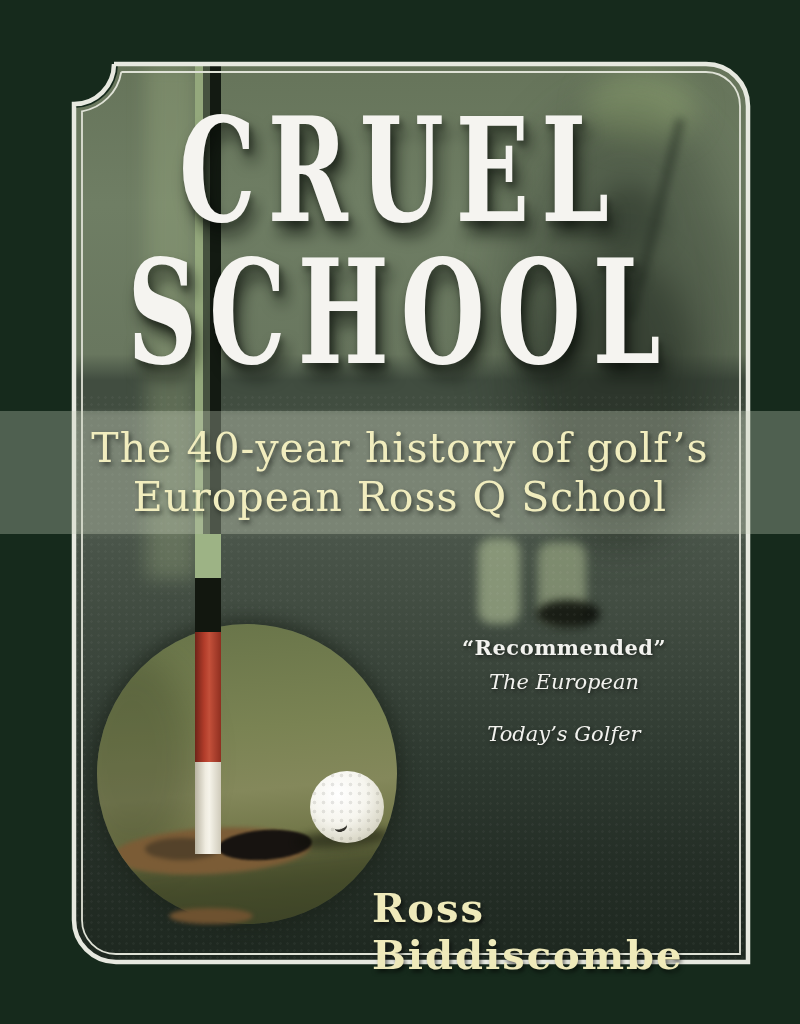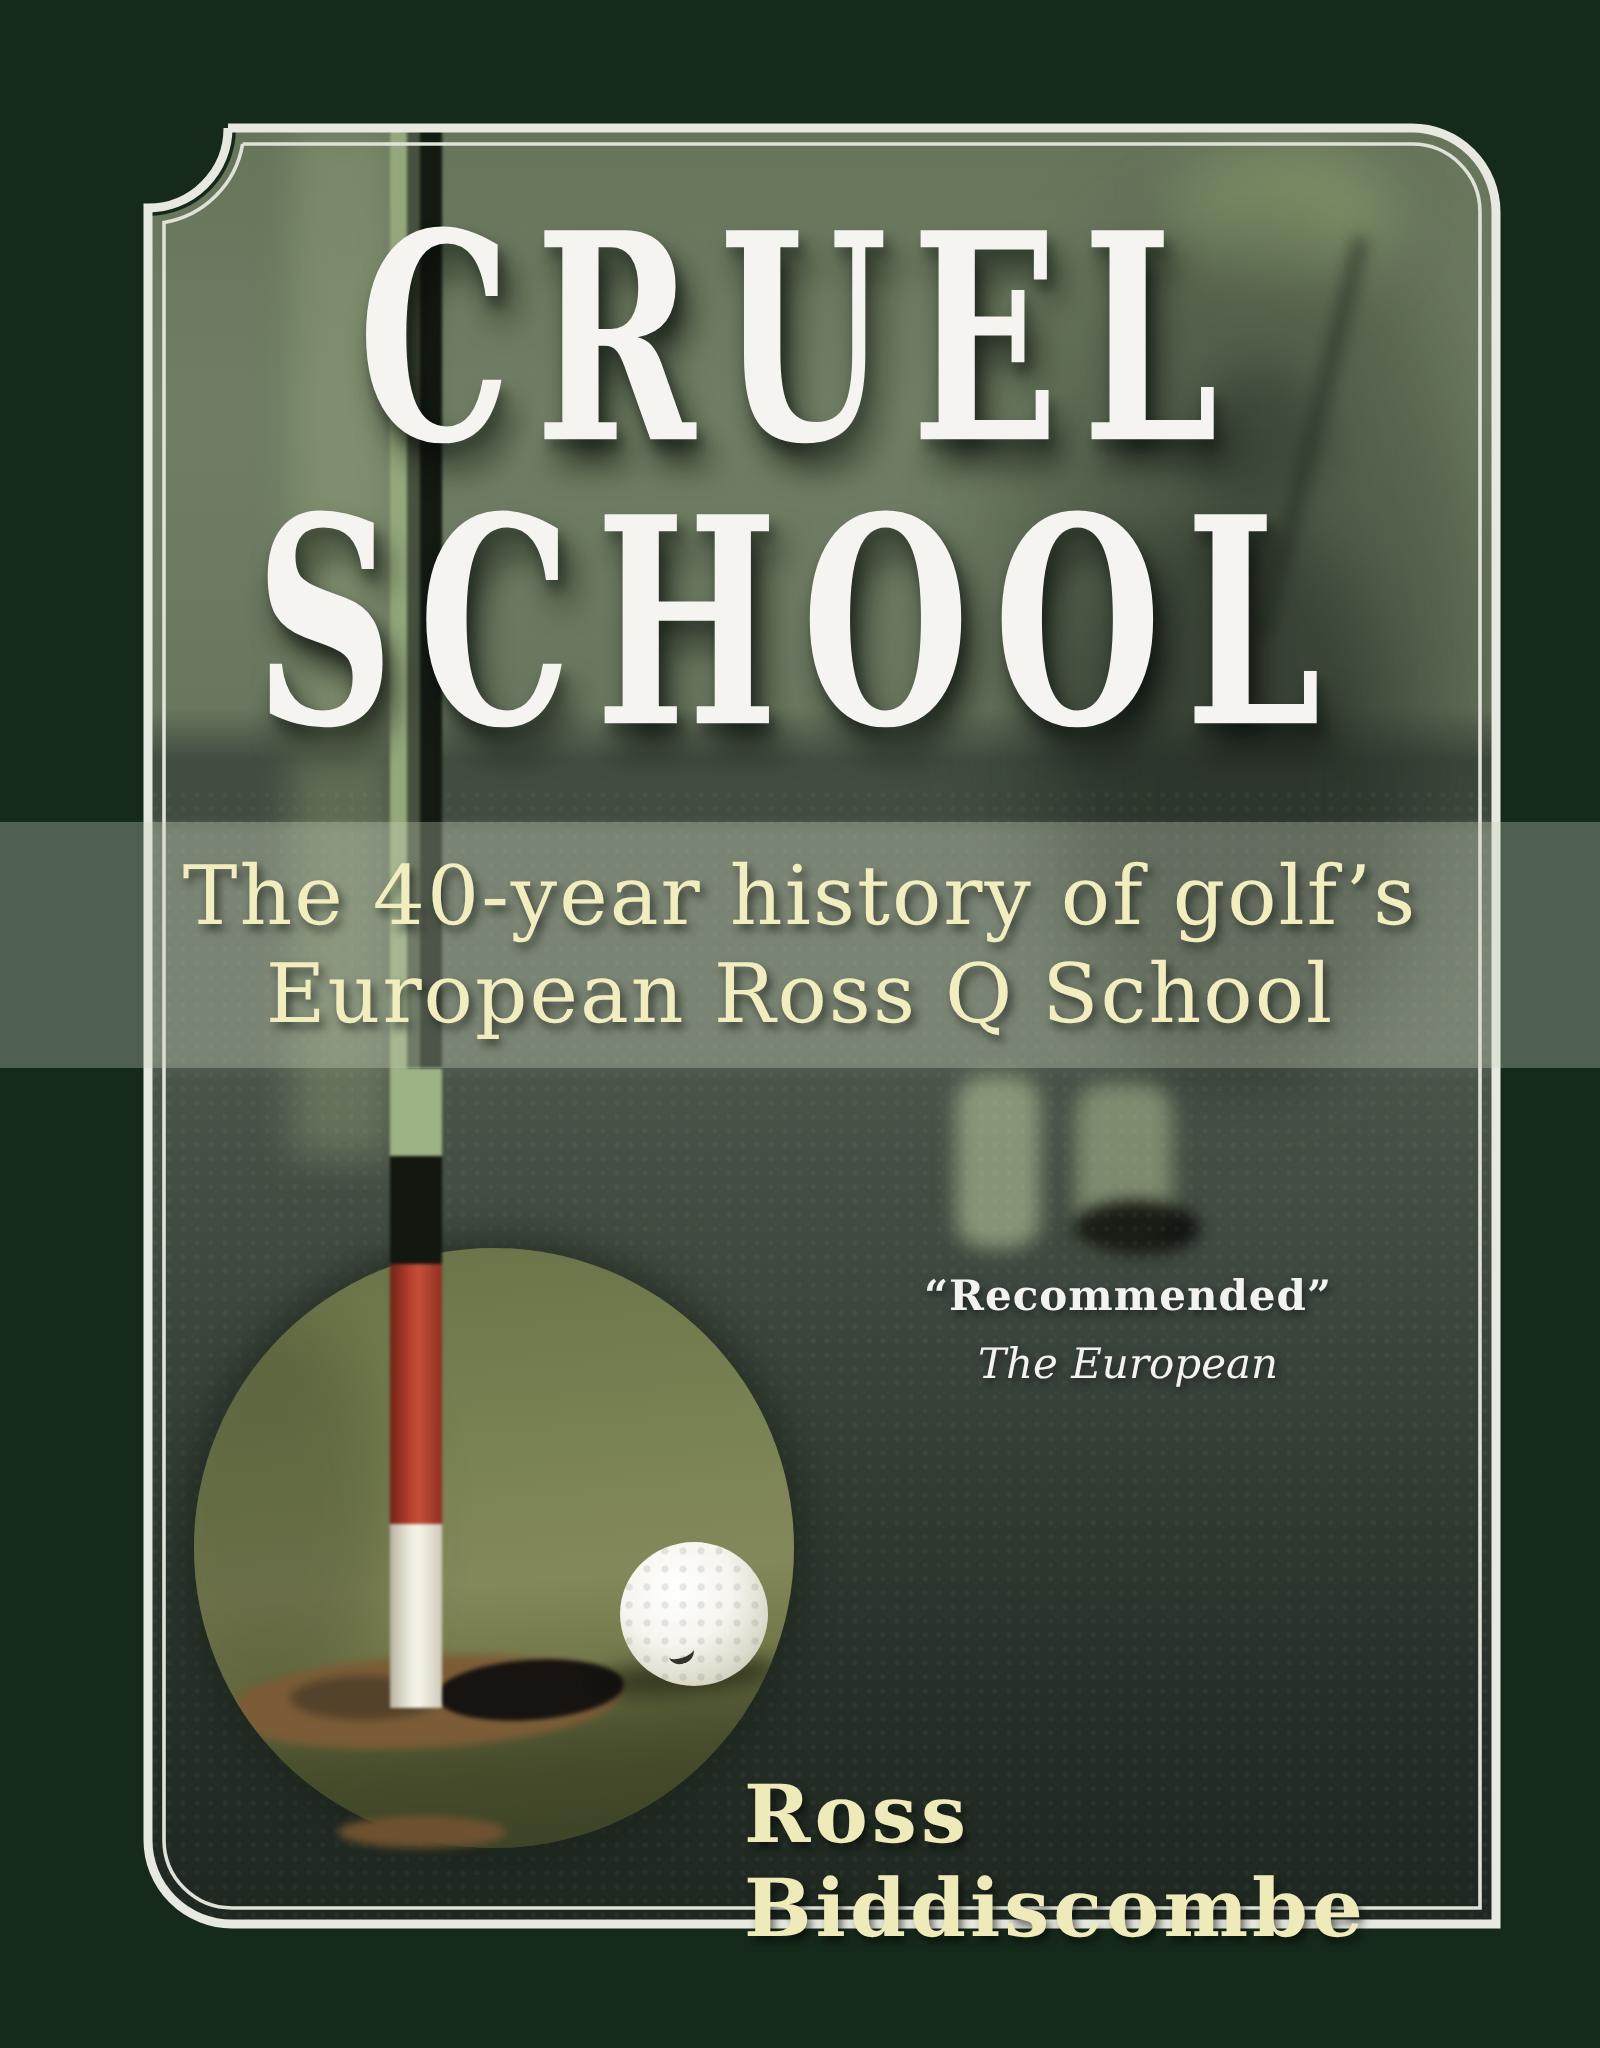--- a/index.html
+++ b/index.html
@@ -152,18 +152,19 @@
     <div>The 40-year history of golf’s</div>
     <div>European Ross Q School</div>
   </div>
 
   <div class="quotes">
     <div class="quote-group">
       <div class="quote-text">“Recommended”</div>
       <div class="quote-source">The European</div>
     </div>
     <div class="quote-group">
+      <div class="quote-source">Today’s Golfer</div>
     </div>
   </div>
 
   <div class="author">Ross Biddiscombe</div>
 
 </div>
 
 </body></html>

